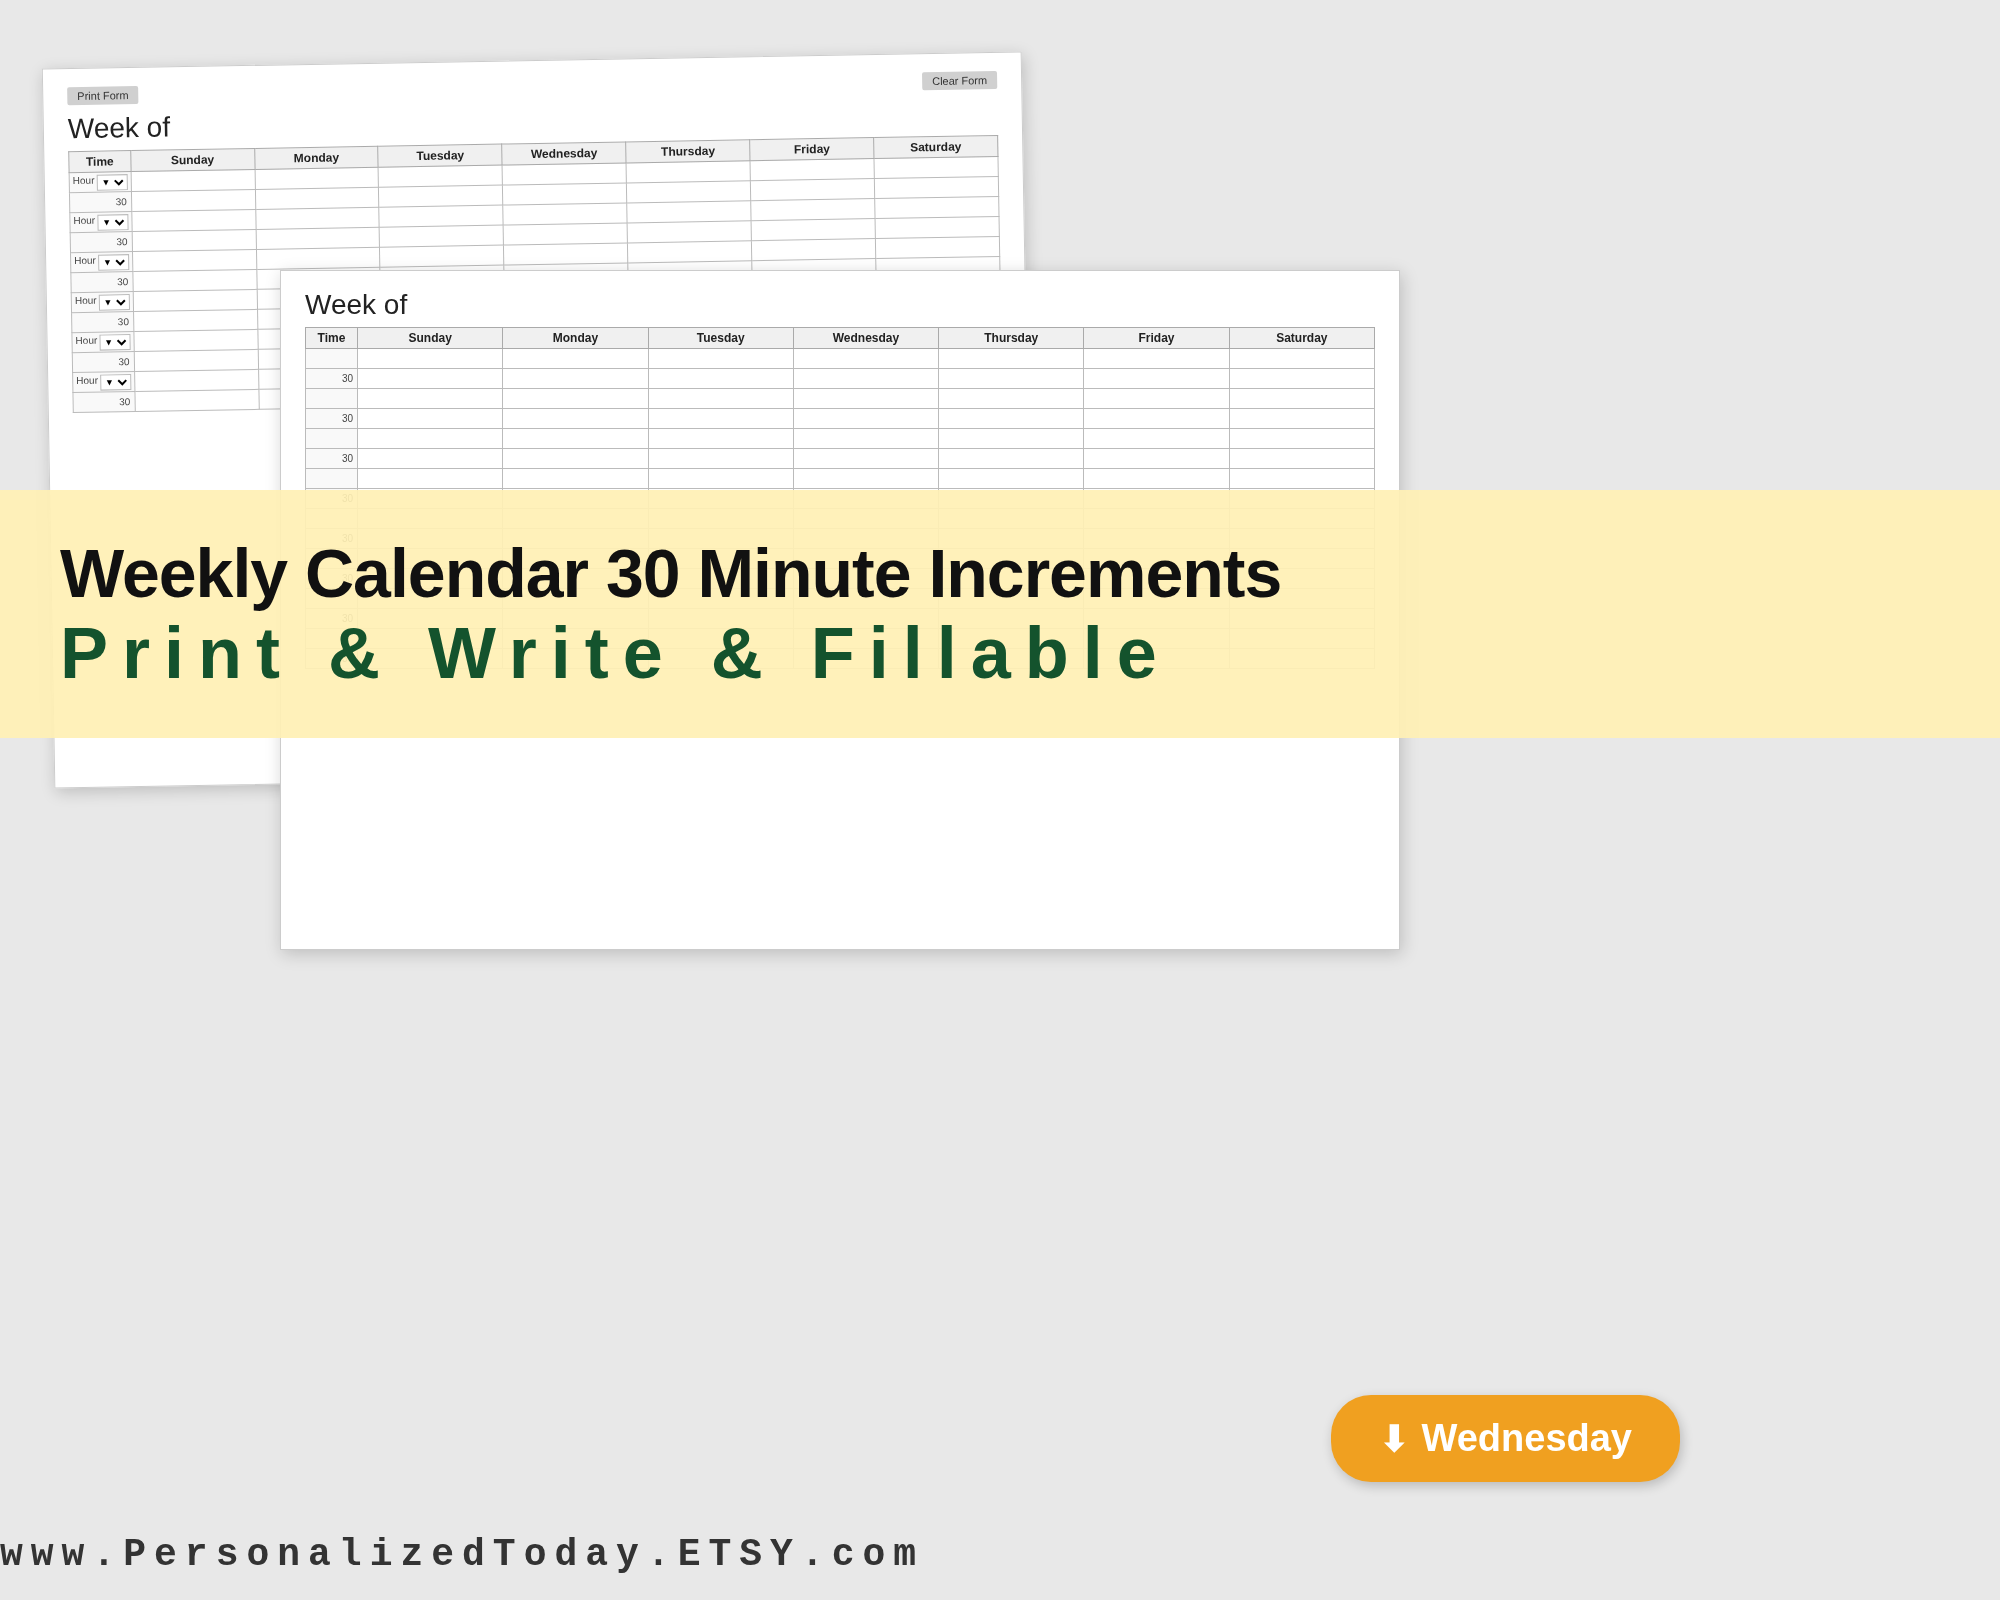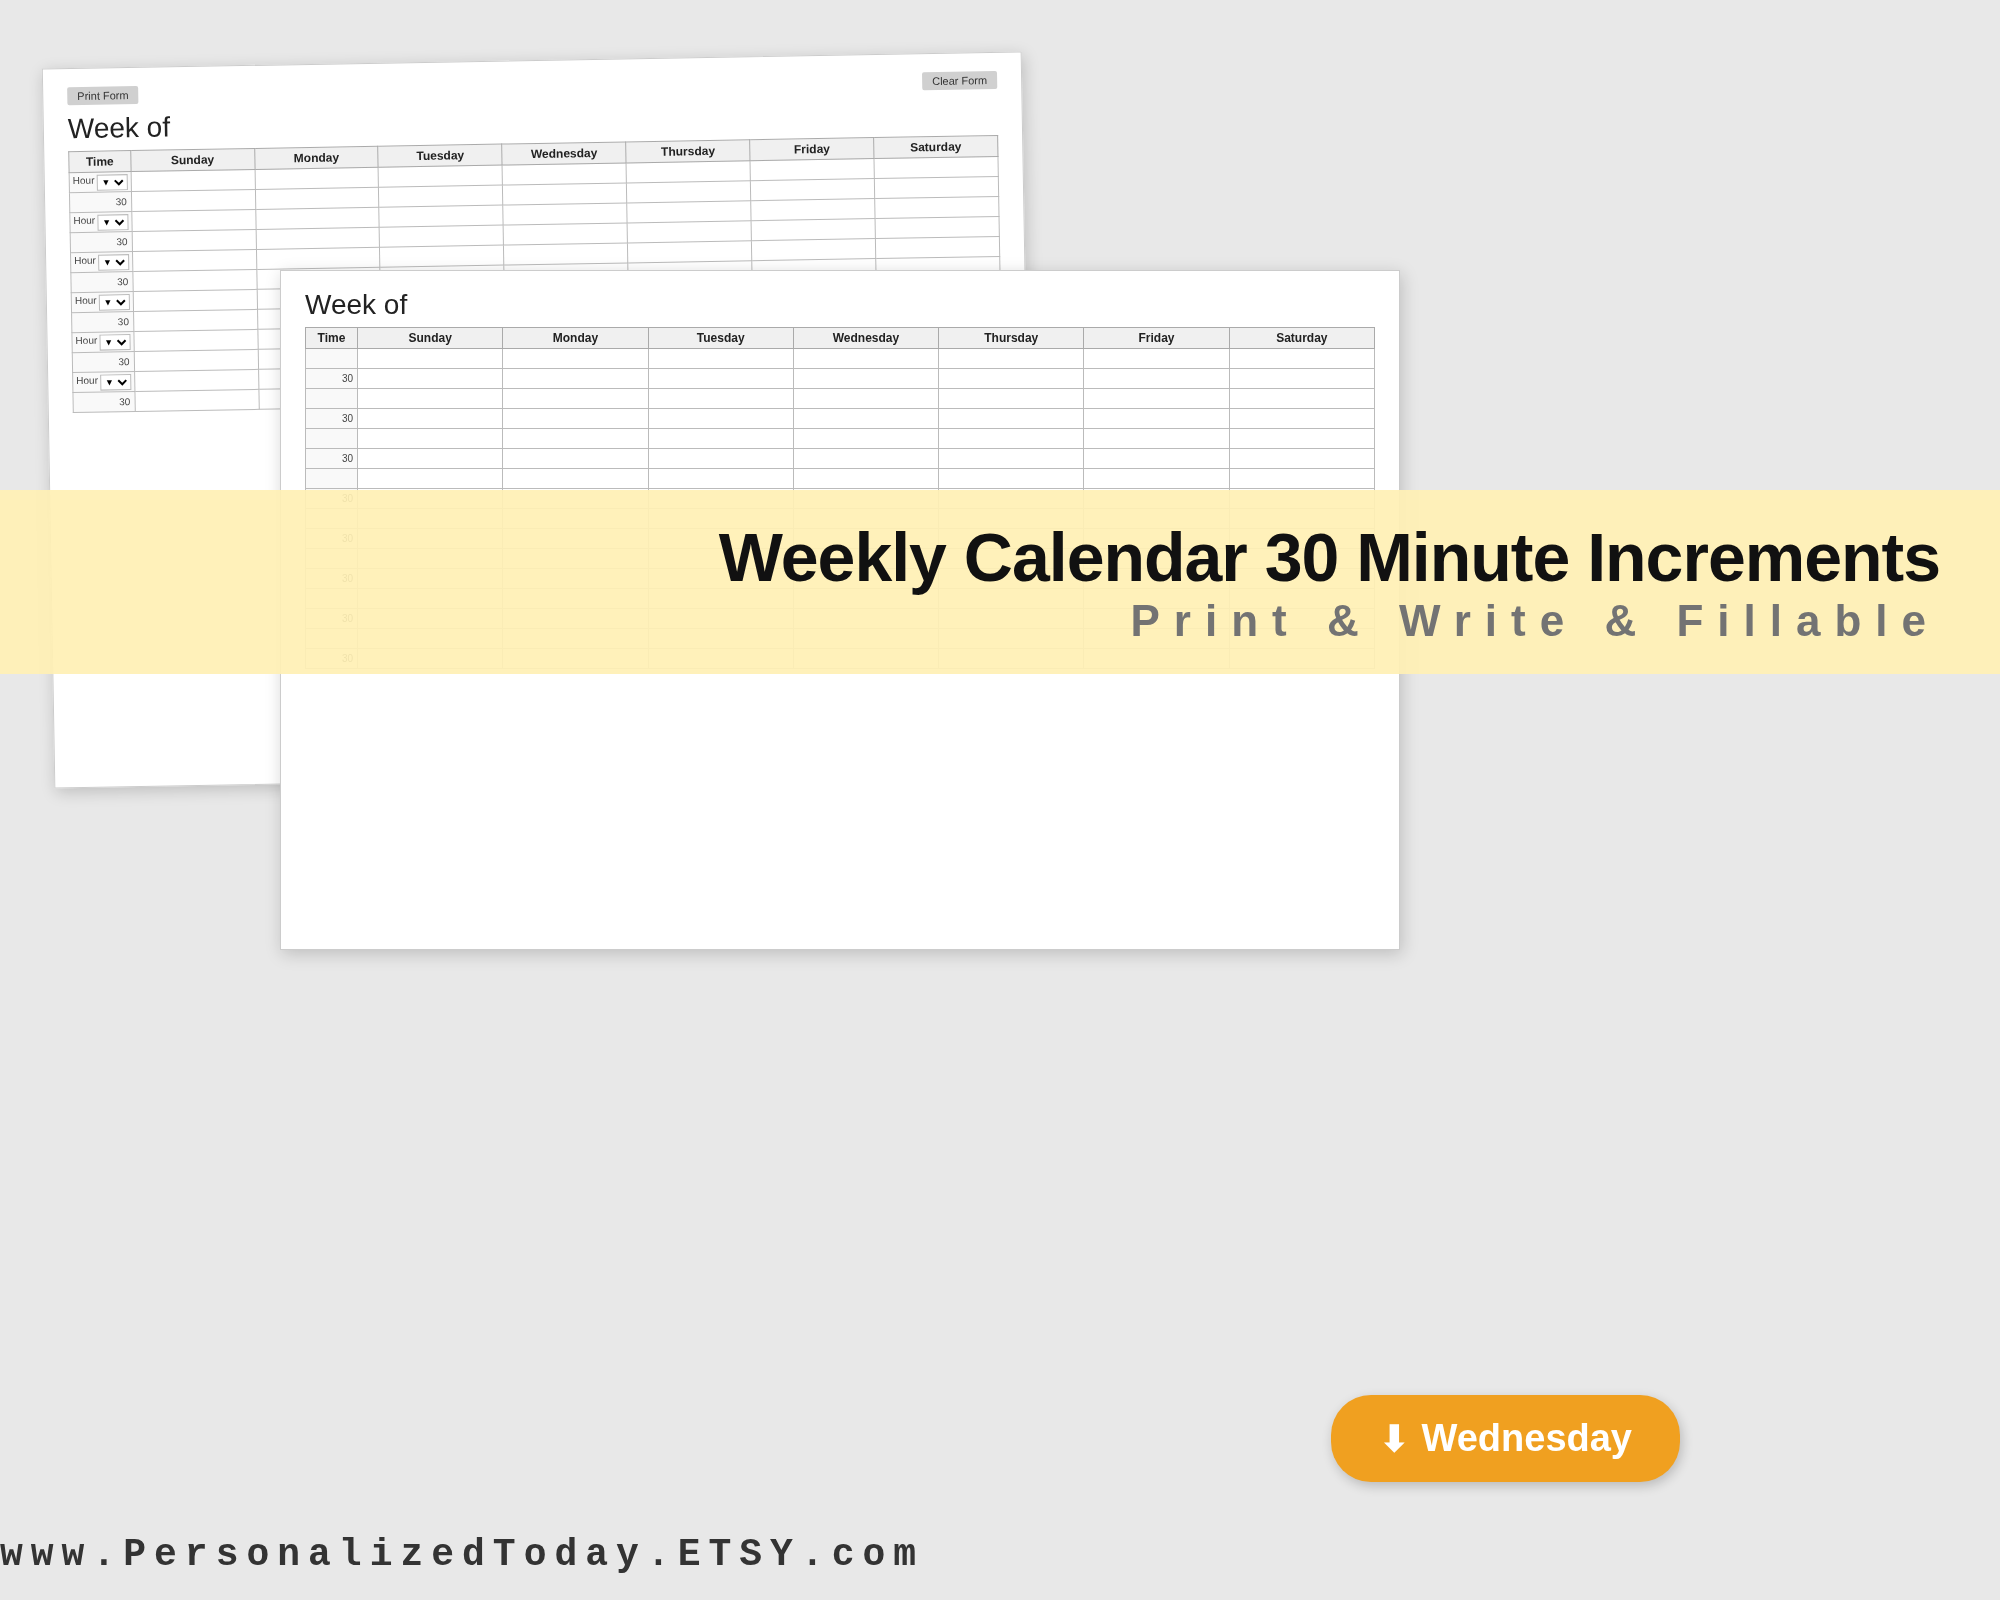--- a/index.html
+++ b/index.html
@@ -113,40 +113,40 @@
     }
 
     
     .banner {
       position: absolute;
       left: 0;
       right: 0;
       top: 490px;
       z-index: 10;
       background: rgba(255, 240, 180, 0.92);
-      padding: 28px 60px;
+      padding: 44px 60px;
       display: flex;
       flex-direction: column;
-      align-items: flex-end;
+      align-items: flex-start;
       justify-content: center;
     }
 
     .banner-line1 {
       font-size: 68px;
       font-weight: 900;
       color: #111;
       letter-spacing: -1px;
       text-align: center;
       font-family: 'Arial Black', Arial, sans-serif;
     }
 
     .banner-line2 {
-      font-size: 44px;
+      font-size: 72px;
       font-weight: 700;
-      color: #737373;
+      color: #14532d;
       letter-spacing: 14px;
       text-align: center;
       font-family: Arial, sans-serif;
     }
 
     
     .download-btn {
       position: absolute;
       bottom: 118px;
       right: 320px;

